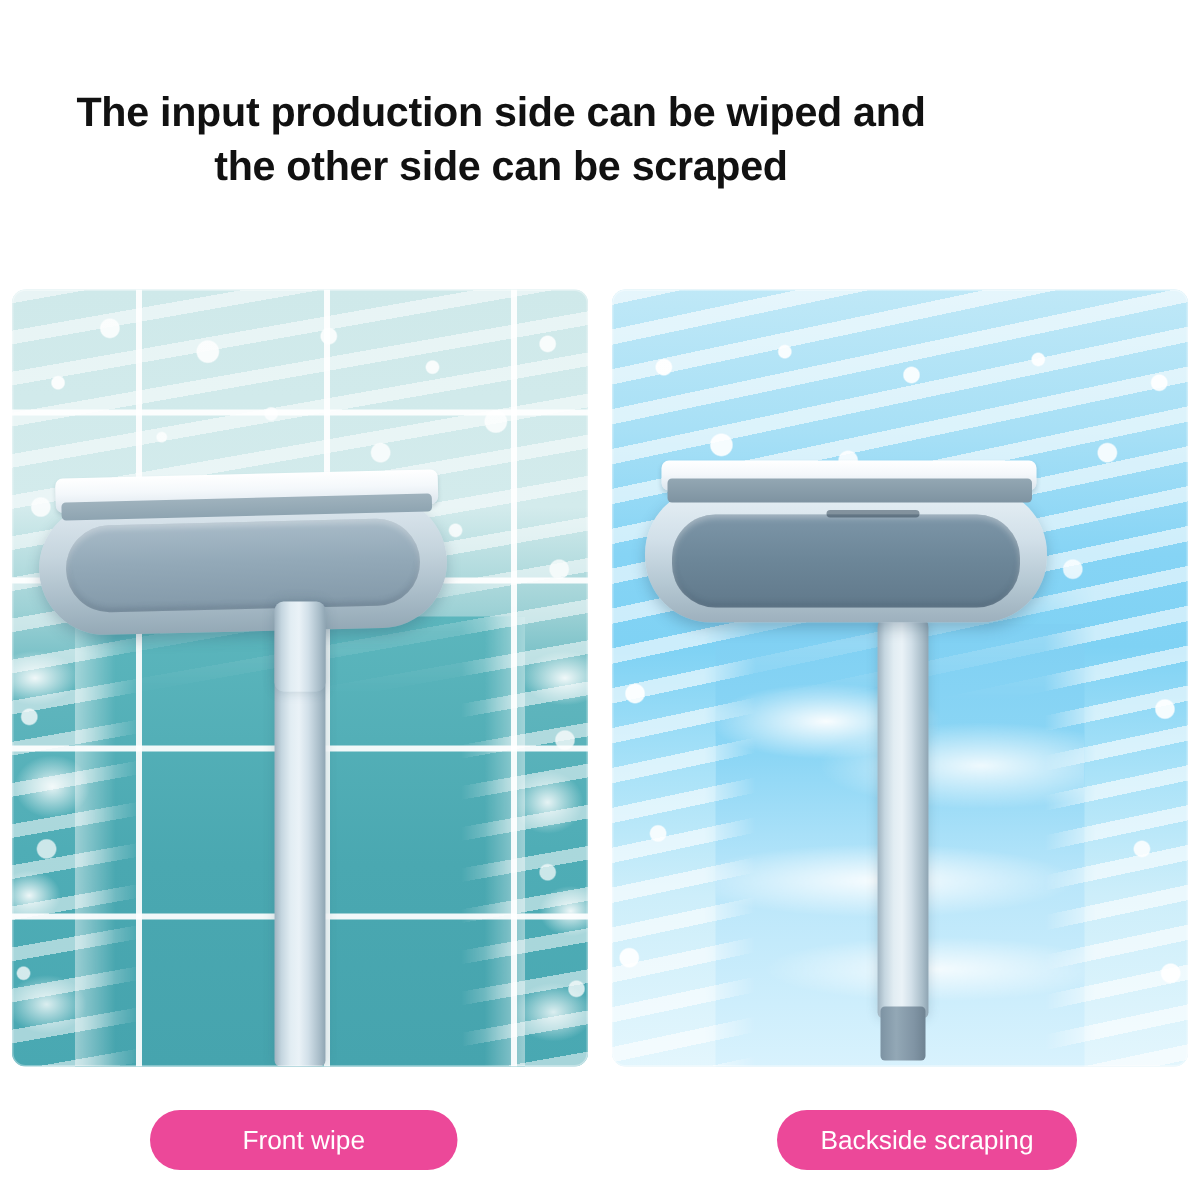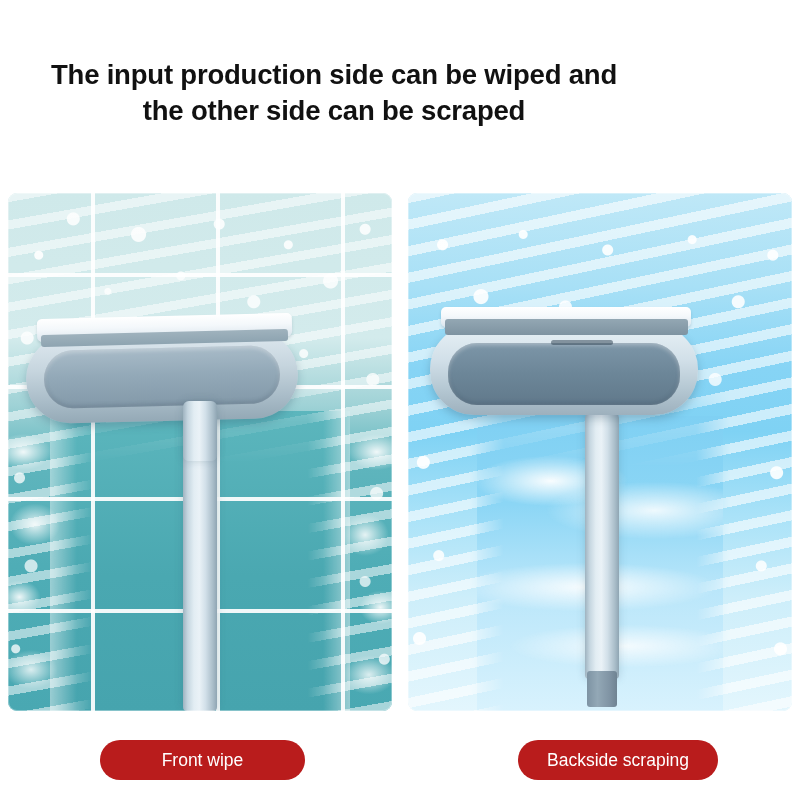--- a/index.html
+++ b/index.html
@@ -254,21 +254,21 @@
     border-radius: 9px;
     box-shadow: inset 0 0 0 1px rgba(255,255,255,.35);
     pointer-events: none;
   }
 
   
   .pill {
     position: absolute;
     height: 40px;
     border-radius: 20px;
-    background: #b91c1c;
+    background: #ec4899;
     color: #ffffff;
     font-size: 17.5px;
     font-weight: normal;
     display: flex;
     align-items: center;
     justify-content: center;
     white-space: nowrap;
   }
   .pill-left  { left: 100px; top: 740px; width: 205px; }
   .pill-right { left: 518px; top: 740px; width: 200px; }

